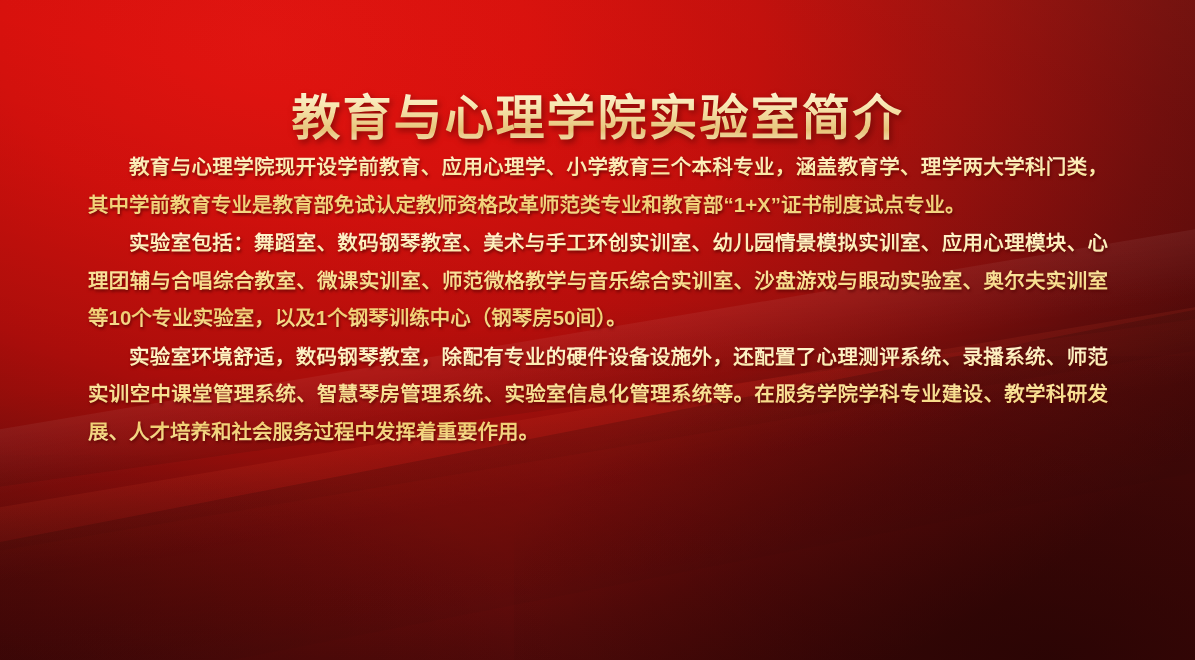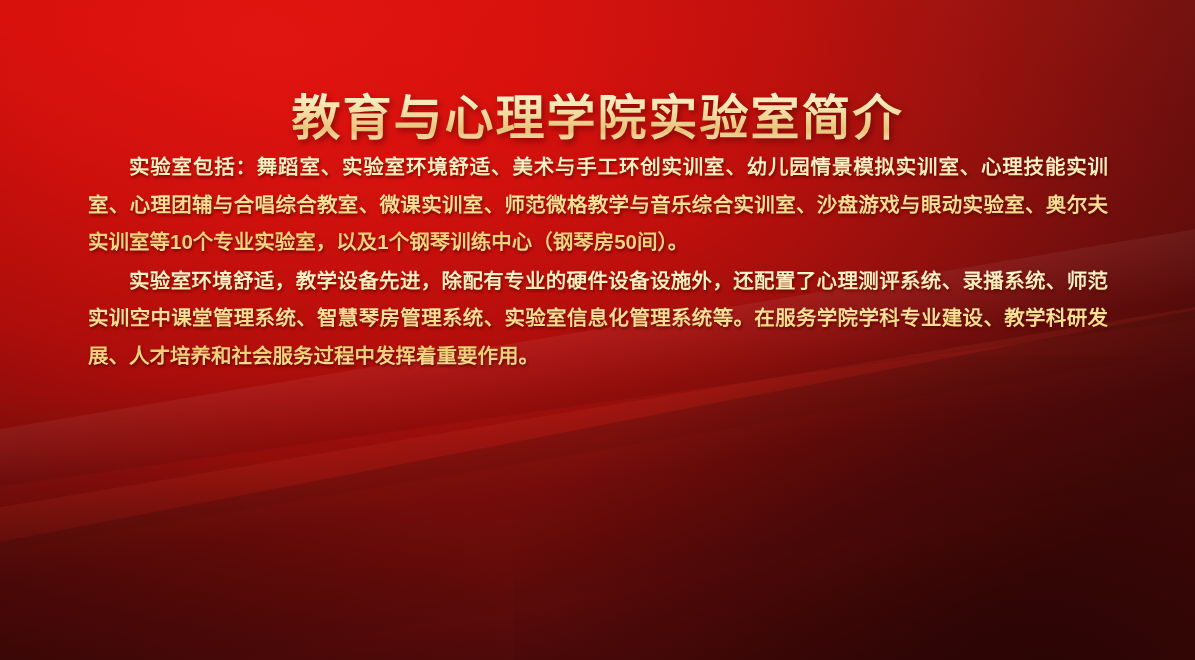--- a/index.html
+++ b/index.html
@@ -174,18 +174,19 @@
   <div class="ribbon r2"></div>
   <div class="ribbon r3"></div>
   <div class="corner-dark"></div>
   <div class="corner-dark-2"></div>
 
   <div class="content">
 
     <h1 class="title">教育与心理学院实验室简介</h1>
 
     <div class="body">
-      <p class="para">实验室包括：舞蹈室、实验室环境舒适、美术与手工环创实训室、幼儿园情景模拟实训室、心理技能实训室、心理团辅与合唱综合教室、微课实训室、师范微格教学与音乐综合实训室、沙盘游戏与眼动实验室、奥尔夫实训室等10个专业实验室，以及1个钢琴训练中心（钢琴房50间）。</p>
-      <p class="para">实验室环境舒适，教学设备先进，除配有专业的硬件设备设施外，还配置了心理测评系统、录播系统、师范实训空中课堂管理系统、智慧琴房管理系统、实验室信息化管理系统等。在服务学院学科专业建设、教学科研发展、人才培养和社会服务过程中发挥着重要作用。</p>
+      <p class="para">教育与心理学院现开设学前教育、应用心理学、小学教育三个本科专业，涵盖教育学、理学两大学科门类，其中学前教育专业是教育部免试认定教师资格改革师范类专业和教育部“1+X”证书制度试点专业。</p>
+      <p class="para">实验室包括：舞蹈室、数码钢琴教室、美术与手工环创实训室、幼儿园情景模拟实训室、应用心理模块、心理团辅与合唱综合教室、微课实训室、师范微格教学与音乐综合实训室、沙盘游戏与眼动实验室、奥尔夫实训室等10个专业实验室，以及1个钢琴训练中心（钢琴房50间）。</p>
+      <p class="para">实验室环境舒适，数码钢琴教室，除配有专业的硬件设备设施外，还配置了心理测评系统、录播系统、师范实训空中课堂管理系统、智慧琴房管理系统、实验室信息化管理系统等。在服务学院学科专业建设、教学科研发展、人才培养和社会服务过程中发挥着重要作用。</p>
     </div>
 
   </div>
 </div>
 
 </body></html>

